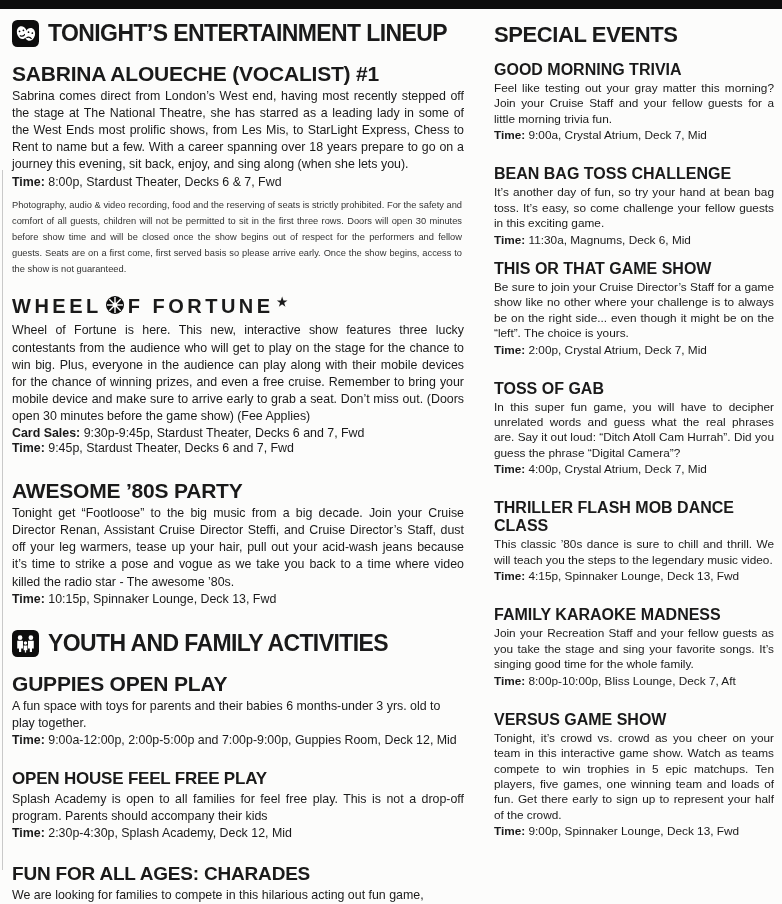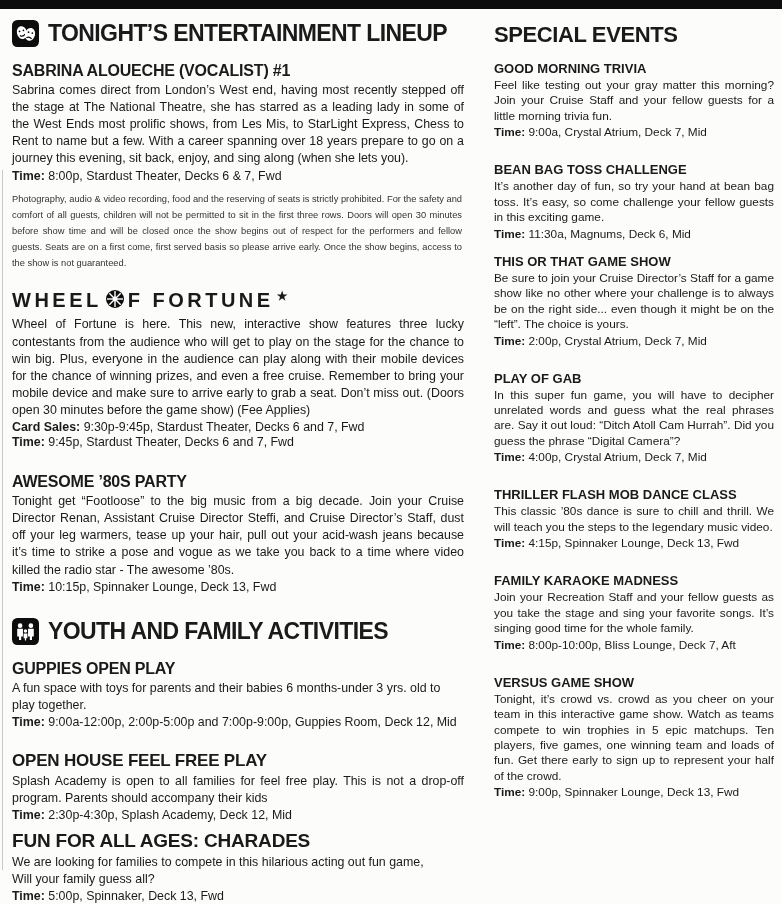--- a/index.html
+++ b/index.html
@@ -14,36 +14,36 @@
   .edge-line { position:absolute; left:2px; top:170px; height:700px; width:1px; background:#c9c9c9; }
 
   .cols { display:flex; padding:4px 8px 0 12px; }
   .col-l { width:452px; flex:none; }
   .col-r { flex:1; padding-left:30px; }
 
   .shead { display:flex; align-items:flex-end; gap:9px; margin:7px 0 2px; }
   .shead h1 { font-size:23px; font-weight:bold; letter-spacing:-0.6px; margin:0; white-space:nowrap; }
   .shead svg { width:27px; height:27px; flex:none; }
 
-  .etitle { font-size:16px; font-weight:bold; margin:15px 0 2px; letter-spacing:-0.2px; }
+  .etitle { font-size:21px; font-weight:bold; margin:15px 0 2px; letter-spacing:-0.2px; }
   .etitle.lg { font-size:19px; }
   .body { font-size:12.4px; line-height:1.38; margin:0; }
   .justify { text-align:justify; }
   .time { font-size:12.4px; margin:1px 0 0; }
   .fine { font-size:9.3px; line-height:1.74; text-align:justify; margin:8px 2px 17px 0; color:#333; }
 
   .wheel-logo { display:flex; font-size:20px; font-weight:bold;
                 letter-spacing:3.5px; margin:18px 0 4px; }
   .wheel-logo .star { font-size:12px; margin-left:3px; letter-spacing:0; }
   .wheel-icon { width:20px; height:20px; margin:0 3px; flex:none; }
 
   .ysection { margin-top:10px; }
 
   .col-r h1 { font-size:22px; font-weight:bold; margin:9px 0 12px; letter-spacing:-0.4px; white-space:nowrap; }
-  .col-r .etitle { font-size:13px; margin:13px 0 2px; letter-spacing:0; }
+  .col-r .etitle { font-size:16px; margin:13px 0 2px; letter-spacing:0; }
   .col-r .body { font-size:11.8px; line-height:1.31; }
   .col-r .time { font-size:11.8px; }
 </style>
 </head>
 <body>
 
 <div class="topbar"></div>
 <div class="edge-line"></div>
 
 <div class="cols">
@@ -123,21 +123,21 @@
         <p class="time"><b>Time:</b> <span>9:00a-12:00p, 2:00p-5:00p and 7:00p-9:00p, Guppies Room, Deck 12, Mid</span></p>
       </section>
 
       <section>
         <h2 class="etitle" style="margin-top:22px; font-size:17px;">OPEN HOUSE FEEL FREE PLAY</h2>
         <p class="body justify">Splash Academy is open to all families for feel free play. This is not a drop-off program. Parents should accompany their kids</p>
         <p class="time"><b>Time:</b> <span>2:30p-4:30p, Splash Academy, Deck 12, Mid</span></p>
       </section>
 
       <section>
-        <h2 class="etitle lg" style="margin-top:8px;">FUN FOR ALL AGES: CHARADES</h2>
+        <h2 class="etitle lg" style="margin-top:23px;">FUN FOR ALL AGES: CHARADES</h2>
         <p class="body">We are looking for families to compete in this hilarious acting out fun game,</p>
         <p class="body">Will your family guess all?</p>
         <p class="time"><b>Time:</b> <span>5:00p, Spinnaker, Deck 13, Fwd</span></p>
       </section>
 
     </div>
   </div>
 
   <div class="col-r">
     <h1>SPECIAL EVENTS</h1>
@@ -155,21 +155,21 @@
       <p class="time"><b>Time:</b> <span>11:30a, Magnums, Deck 6, Mid</span></p>
     </section>
 
     <section>
       <h2 class="etitle" style="">THIS OR THAT GAME SHOW</h2>
       <p class="body justify">Be sure to join your Cruise Director’s Staff for a game show like no other where your challenge is to always be on the right side... even though it might be on the “left”. The choice is yours.</p>
       <p class="time"><b>Time:</b> <span>2:00p, Crystal Atrium, Deck 7, Mid</span></p>
     </section>
 
     <section>
-      <h2 class="etitle" style="margin-top:23px;">PLAY OF GAB</h2>
+      <h2 class="etitle" style="margin-top:23px;">TOSS OF GAB</h2>
       <p class="body justify">In this super fun game, you will have to decipher unrelated words and guess what the real phrases are. Say it out loud: “Ditch Atoll Cam Hurrah”. Did you guess the phrase “Digital Camera”?</p>
       <p class="time"><b>Time:</b> <span>4:00p, Crystal Atrium, Deck 7, Mid</span></p>
     </section>
 
     <section>
       <h2 class="etitle" style="margin-top:23px;">THRILLER FLASH MOB DANCE CLASS</h2>
       <p class="body justify">This classic ’80s dance is sure to chill and thrill.  We will teach you the steps to the legendary music video.</p>
       <p class="time"><b>Time:</b> <span>4:15p, Spinnaker Lounge, Deck 13, Fwd</span></p>
     </section>
 

